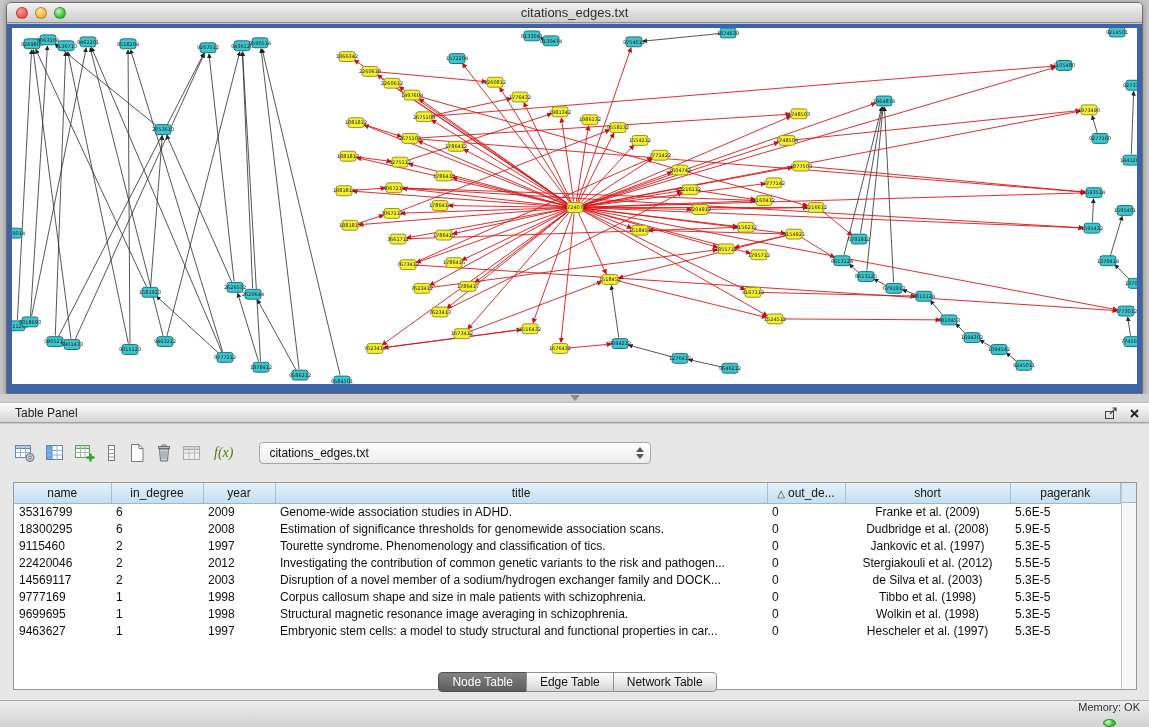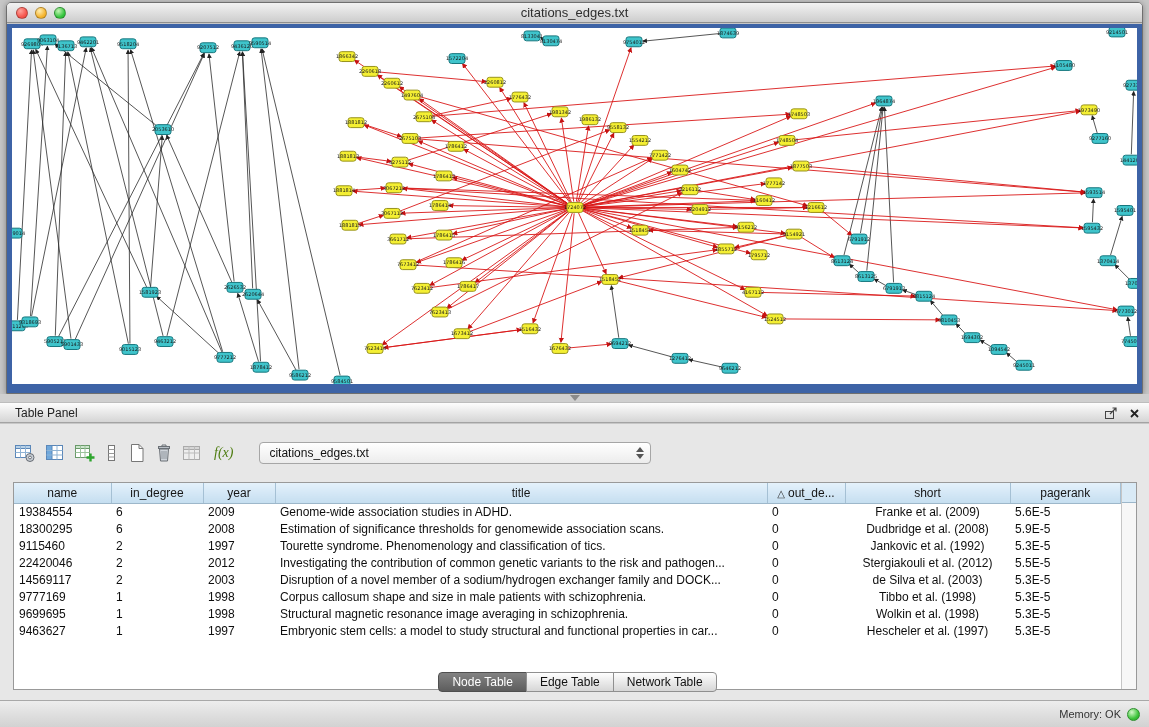--- a/index.html
+++ b/index.html
@@ -52,21 +52,21 @@
   .vscroll{position:absolute;top:0;right:0;width:15px;height:100%;background:#f7f7f7;border-left:1px solid #c6c6c6;}
   .vscroll .corner{height:20px;background:#d9eaf6;border-bottom:1px solid #9db7ca;}
 
   .tabs{position:absolute;bottom:8px;left:0;width:100%;display:flex;justify-content:center;}
   .tab{height:20px;line-height:18px;padding:0 13px;font-size:12px;border:1px solid #8f8f8f;background:linear-gradient(#fefefe,#d6d6d6);color:#111;margin-left:-1px;cursor:default;}
   .tab.active{background:linear-gradient(#828282,#5d5d5d);color:#fff;border-color:#4f4f4f;}
   .tab:first-child{border-radius:4px 0 0 4px;margin-left:6px;}
   .tab:last-child{border-radius:0 4px 4px 0;}
 
   .statusbar{position:absolute;bottom:0;left:0;width:100%;height:27px;background:linear-gradient(#ededed,#d2d2d2);border-top:1px solid #a8a8a8;}
-  .mem-wrap{position:absolute;right:9px;top:0;height:26px;display:flex;align-items:center;gap:6px;font-size:11px;color:#333;}
+  .mem-wrap{position:absolute;right:9px;top:0;height:26px;display:flex;align-items:center;gap:6px;font-size:11px;color:#333;flex-direction:column;}
   .mem-dot{width:13px;height:13px;border-radius:50%;background:radial-gradient(circle at 35% 30%,#d4f8c9,#3ec43b 60%,#1f9c20);border:1px solid #2c8f2c;}
 </style>
 </head>
 <body>
 
 <div class="page">
 
   <div class="net-window">
     <div class="titlebar">
       <div class="traffic">
@@ -754,21 +754,21 @@
               <th>in_degree</th>
               <th>year</th>
               <th>title</th>
               <th><span class="sort">△</span>out_de...</th>
               <th>short</th>
               <th>pagerank</th>
             </tr>
           </thead>
         <tbody id="tbody">
             <tr>
-              <td class="c0">19384554</td>
+              <td class="c0">35316799</td>
               <td class="c1">6</td>
               <td class="c2">2009</td>
               <td class="c3">Genome-wide association studies in ADHD.</td>
               <td class="c4">0</td>
               <td class="c5">Franke et al. (2009)</td>
               <td class="c6">5.6E-5</td>
             </tr>
             <tr>
               <td class="c0">18300295</td>
               <td class="c1">6</td>
@@ -777,21 +777,21 @@
               <td class="c4">0</td>
               <td class="c5">Dudbridge et al. (2008)</td>
               <td class="c6">5.9E-5</td>
             </tr>
             <tr>
               <td class="c0">9115460</td>
               <td class="c1">2</td>
               <td class="c2">1997</td>
               <td class="c3">Tourette syndrome. Phenomenology and classification of tics.</td>
               <td class="c4">0</td>
-              <td class="c5">Jankovic et al. (1992)</td>
+              <td class="c5">Jankovic et al. (1997)</td>
               <td class="c6">5.3E-5</td>
             </tr>
             <tr>
               <td class="c0">22420046</td>
               <td class="c1">2</td>
               <td class="c2">2012</td>
               <td class="c3">Investigating the contribution of common genetic variants to the risk and pathogen...</td>
               <td class="c4">0</td>
               <td class="c5">Stergiakouli et al. (2012)</td>
               <td class="c6">5.5E-5</td>

